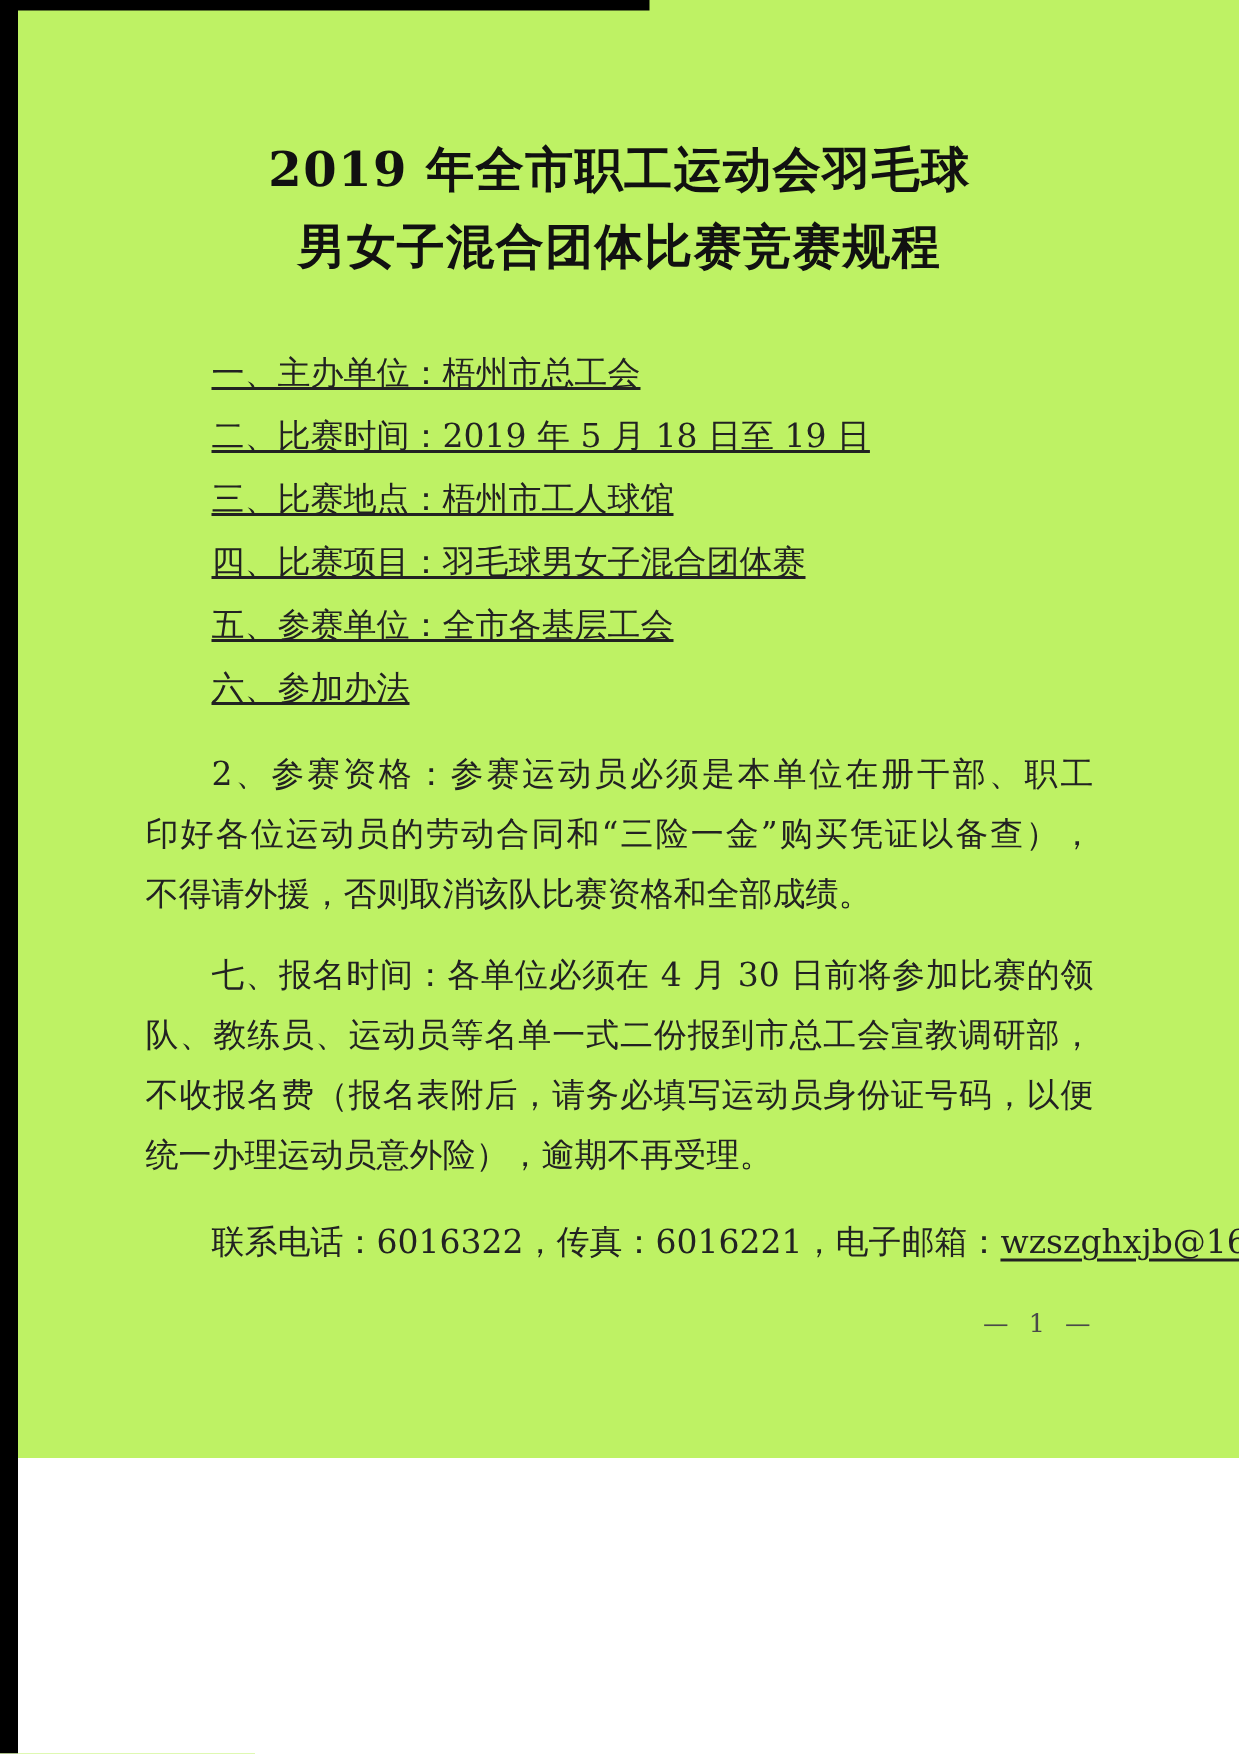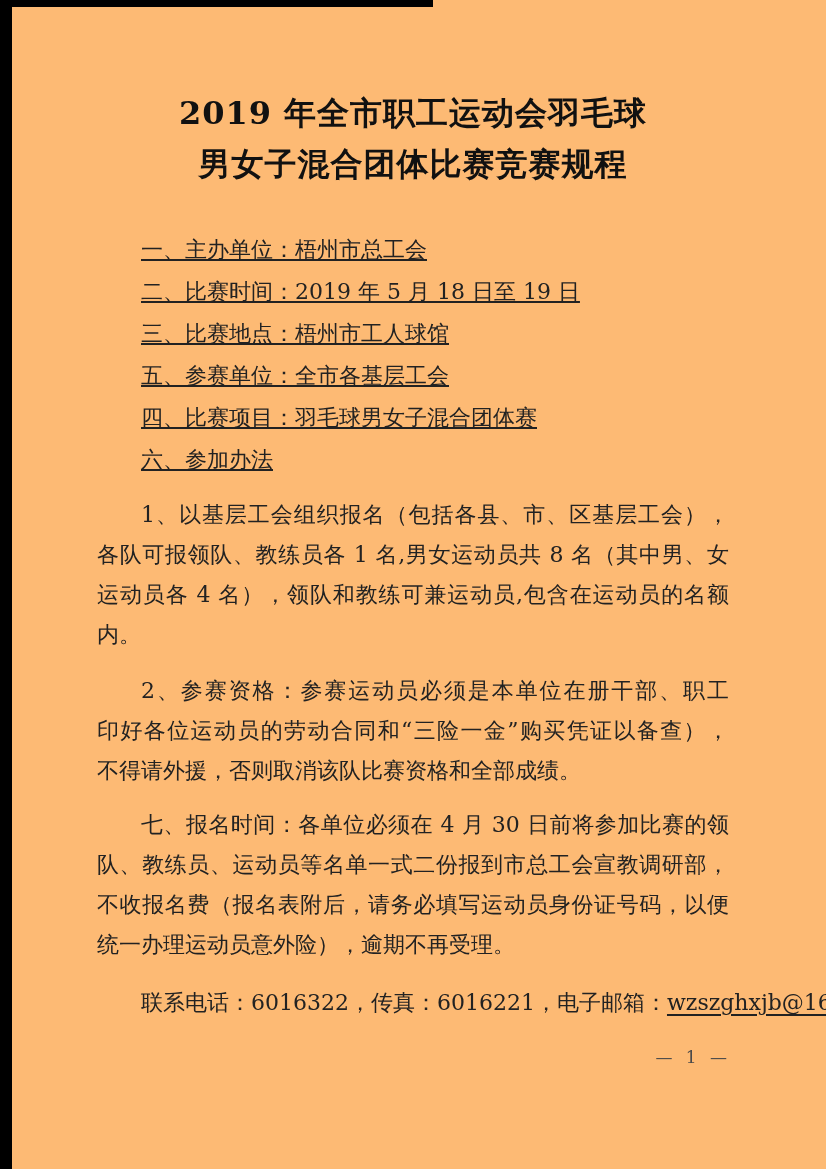--- a/index.html
+++ b/index.html
@@ -3,21 +3,21 @@
 <meta charset="utf-8">
 <style>
   html, body { margin: 0; padding: 0; }
   body {
     width: 826px; height: 1169px;
     background: #ffffff;
     font-family: "DejaVu Serif", "Liberation Serif", serif;
     color: #222222;
     overflow: hidden;
   }
-  .page { position: relative; width: 826px; height: 1169px; background: #fdba74; }
+  .page { position: relative; width: 826px; height: 972px; background: #bef264; }
   
   .bar-left  { position: absolute; left: 0; top: 0; width: 12px; height: 1169px; background: #000000; }
   .bar-top   { position: absolute; left: 0; top: 0; width: 433px; height: 7px;  background: #000000; }
 
   .content {
     position: absolute; top: 0; left: 0;
     box-sizing: border-box;
     width: 826px; height: 1169px;
     padding: 88px 97px 0 97px;
   }
@@ -75,31 +75,25 @@
 
     <h1 class="title">
       <div class="title-line">2019 年全市职工运动会羽毛球</div>
       <div class="title-line">男女子混合团体比赛竞赛规程</div>
     </h1>
 
     <div class="info-list">
       <div class="info-item">一、主办单位：梧州市总工会</div>
       <div class="info-item">二、比赛时间：2019 年 5 月 18 日至 19 日</div>
       <div class="info-item">三、比赛地点：梧州市工人球馆</div>
+      <div class="info-item">四、比赛项目：羽毛球男女子混合团体赛</div>
       <div class="info-item">五、参赛单位：全市各基层工会</div>
-      <div class="info-item">四、比赛项目：羽毛球男女子混合团体赛</div>
       <div class="info-item">六、参加办法</div>
     </div>
 
-    <div class="para para-1">
-      <div class="pline first">1、以基层工会组织报名（包括各县、市、区基层工会），</div>
-      <div class="pline">各队可报领队、教练员各 1 名,男女运动员共 8 名（其中男、女</div>
-      <div class="pline">运动员各 4 名），领队和教练可兼运动员,包含在运动员的名额</div>
-      <div class="pline last">内。</div>
-    </div>
 
     <div class="para para-2">
       <div class="pline first">2、参赛资格：参赛运动员必须是本单位在册干部、职工</div>
       <div class="pline">印好各位运动员的劳动合同和“三险一金”购买凭证以备查），</div>
       <div class="pline last">不得请外援，否则取消该队比赛资格和全部成绩。</div>
     </div>
 
     <div class="para para-7">
       <div class="pline first">七、报名时间：各单位必须在 4 月 30 日前将参加比赛的领</div>
       <div class="pline">队、教练员、运动员等名单一式二份报到市总工会宣教调研部，</div>

